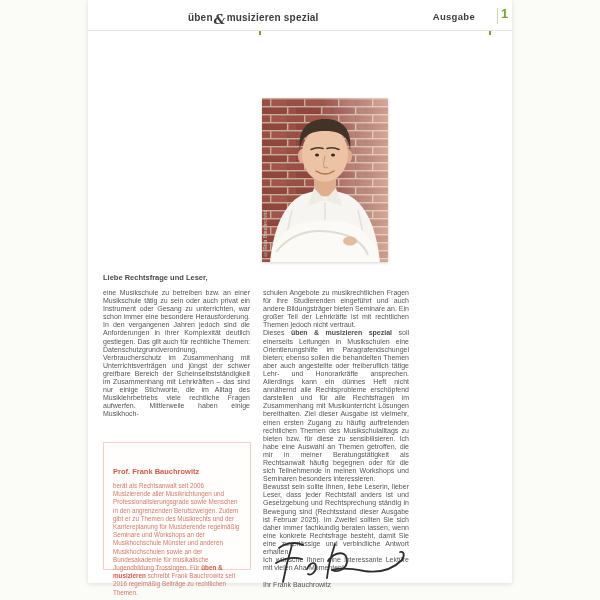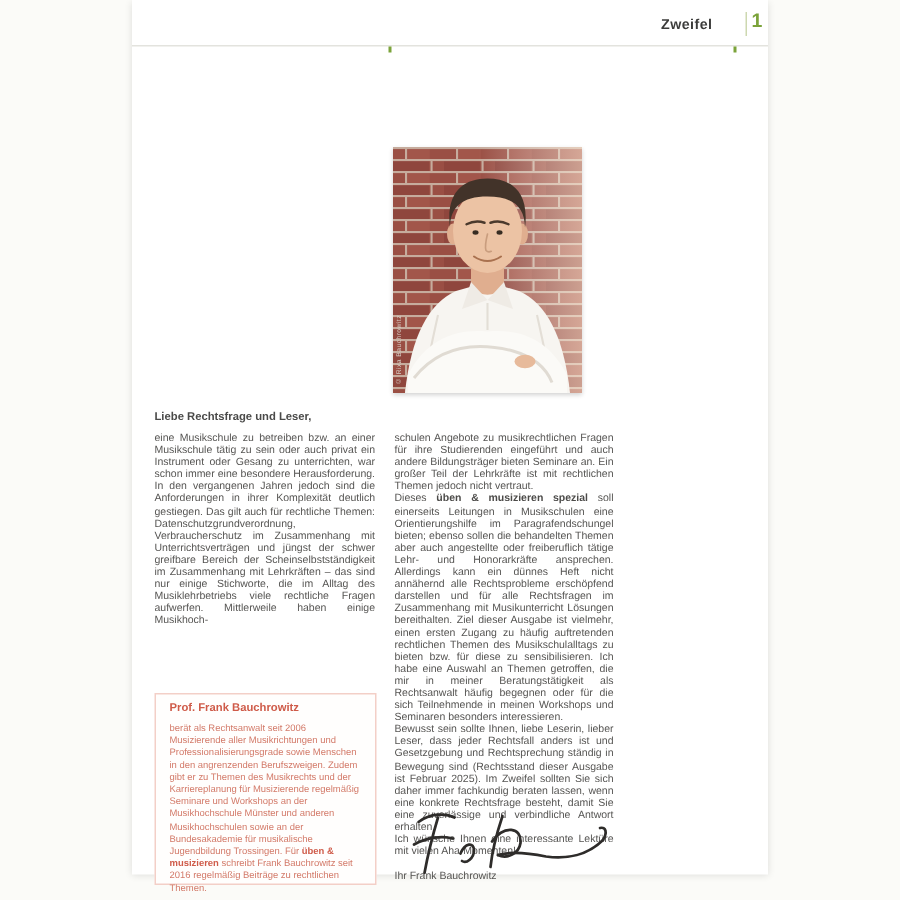--- a/index.html
+++ b/index.html
@@ -63,23 +63,23 @@
     font-size:7px;line-height:8.1px;color:#565553;
     text-align:justify;hyphens:auto;-webkit-hyphens:auto;
   }
   .col p{margin:0;}
   .col-left{left:15px;}
   .col-right{left:175px;width:146px;}
   .closing{margin-top:9px !important;}
   b.inline-bold{font-weight:bold;color:#4c4b49;}
   
   .bio-box{
-    position:absolute;left:15px;top:462px;width:148px;height:128px;
+    position:absolute;left:15px;top:442px;width:148px;height:128px;
     border:1px solid #f3cfc7;background:#fffefd;box-sizing:border-box;
-    padding:4px 9px;
+    padding:24px 9px;
   }
   .bio-title{
     font-size:7.5px;font-weight:bold;color:#cf5b49;margin:0 0 6px 0;
   }
   .bio-text{
     font-size:6.3px;line-height:8.2px;color:#d37a69;margin:0;
     text-align:left;
   }
   .bio-text b{color:#cf5b49;}
   .bio-link{
@@ -90,21 +90,24 @@
   .signature{
     position:absolute;left:180px;top:538px;width:150px;height:50px;
   }
 </style>
 </head>
 <body>
 
 <div class="canvas">
   <div class="page">
 
-    <div class="section-label">Zweifel</div>
+    <div class="logo">
+      <span>üben</span><span class="amp">&amp;</span><span>musizieren spezial</span>
+    </div>
+    <div class="section-label">Ausgabe</div>
     <div class="header-divider"></div>
     <div class="page-number">1</div>
     <div class="header-rule"></div>
     <div class="tick tick-left"></div>
     <div class="tick tick-right"></div>
 
     <div class="photo">
       <svg viewBox="0 0 126 164" preserveAspectRatio="none">
         <defs>
           <pattern id="bricks" width="34" height="16" patternUnits="userSpaceOnUse">

